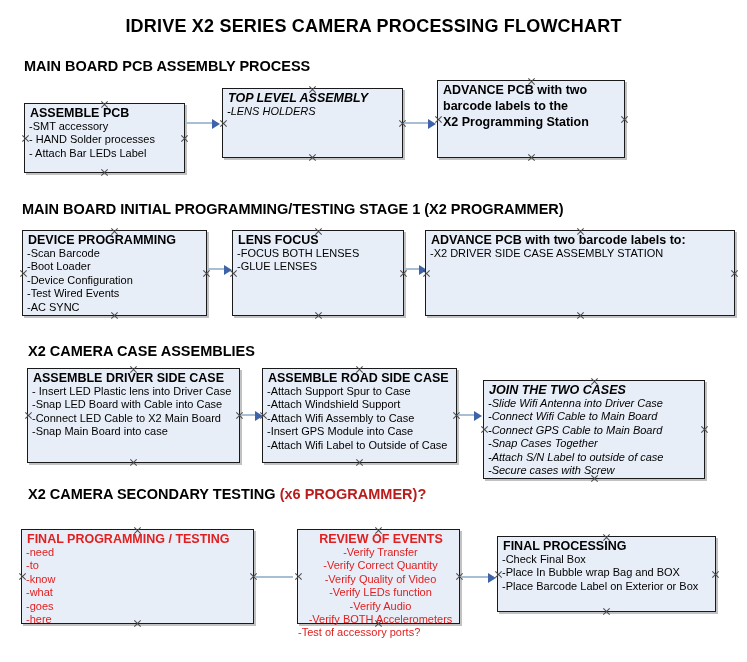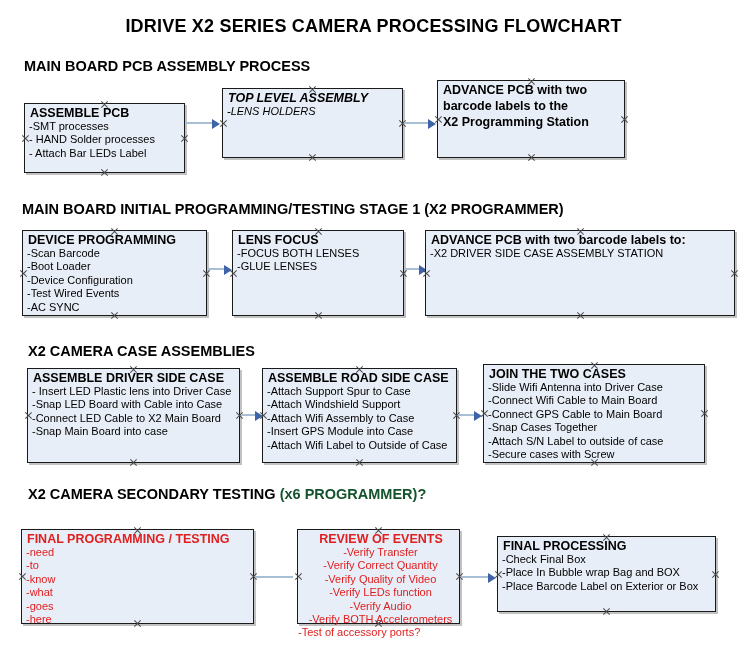--- a/index.html
+++ b/index.html
@@ -18,21 +18,21 @@
     left:0;top:16px;width:747px;
     text-align:center;
     font-size:18px;font-weight:bold;color:#000;
     letter-spacing:.2px;
   }
   .section-head{
     position:absolute;
     font-size:14.5px;font-weight:bold;color:#000;
     white-space:nowrap;
   }
-  .section-head .accent{color:#14532d;}
+  .section-head .accent{color:#b91c1c;}
 
   .node{
     position:absolute;
     background:#e8eef7;
     border:1px solid #1a1a1a;
     box-sizing:border-box;
     box-shadow:2px 2px 0 rgba(120,120,120,.45);
     overflow:visible;
   }
   .node .ttl{
@@ -85,21 +85,21 @@
 
   <div class="doc-title">IDRIVE X2  SERIES CAMERA PROCESSING FLOWCHART</div>
 
   <div class="section-head" style="left:24px;top:58px;">
     <span>MAIN BOARD PCB ASSEMBLY PROCESS</span>
   </div>
 
   <div class="node" style="left:24px;top:88px;width:161px;height:70px;margin-top:15px;">
     <div class="ttl">ASSEMBLE PCB</div>
     <ul>
-      <li>-SMT processes</li>
+      <li>-SMT accessory</li>
       <li>- HAND Solder processes</li>
       <li>- Attach Bar LEDs Label</li>
     </ul>
     <span class="hx" style="left:50%;top:0;"></span>
     <span class="hx" style="left:50%;top:100%;"></span>
     <span class="hx" style="left:0;top:50%;"></span>
     <span class="hx" style="left:100%;top:50%;"></span>
   </div>
 
   <div class="conn" style="left:186px;top:122px;width:28px;"></div>
@@ -209,21 +209,21 @@
     </ul>
     <span class="hx" style="left:50%;top:0;"></span>
     <span class="hx" style="left:50%;top:100%;"></span>
     <span class="hx" style="left:0;top:50%;"></span>
     <span class="hx" style="left:100%;top:50%;"></span>
   </div>
 
   <div class="conn" style="left:458px;top:414px;width:20px;"></div>
   <div class="arrow" style="left:474px;top:415px;"></div>
 
-  <div class="node" style="left:483px;top:364px;width:222px;height:99px;">
+  <div class="node" style="left:483px;top:380px;width:222px;height:99px;font-style:italic;">
     <div class="ttl">JOIN THE TWO CASES</div>
     <ul>
       <li>-Slide Wifi Antenna into Driver Case</li>
       <li>-Connect Wifi Cable to Main Board</li>
       <li>-Connect GPS Cable to Main Board</li>
       <li>-Snap Cases Together</li>
       <li>-Attach S/N Label to outside of case</li>
       <li>-Secure cases with Screw</li>
     </ul>
     <span class="hx" style="left:50%;top:0;"></span>

